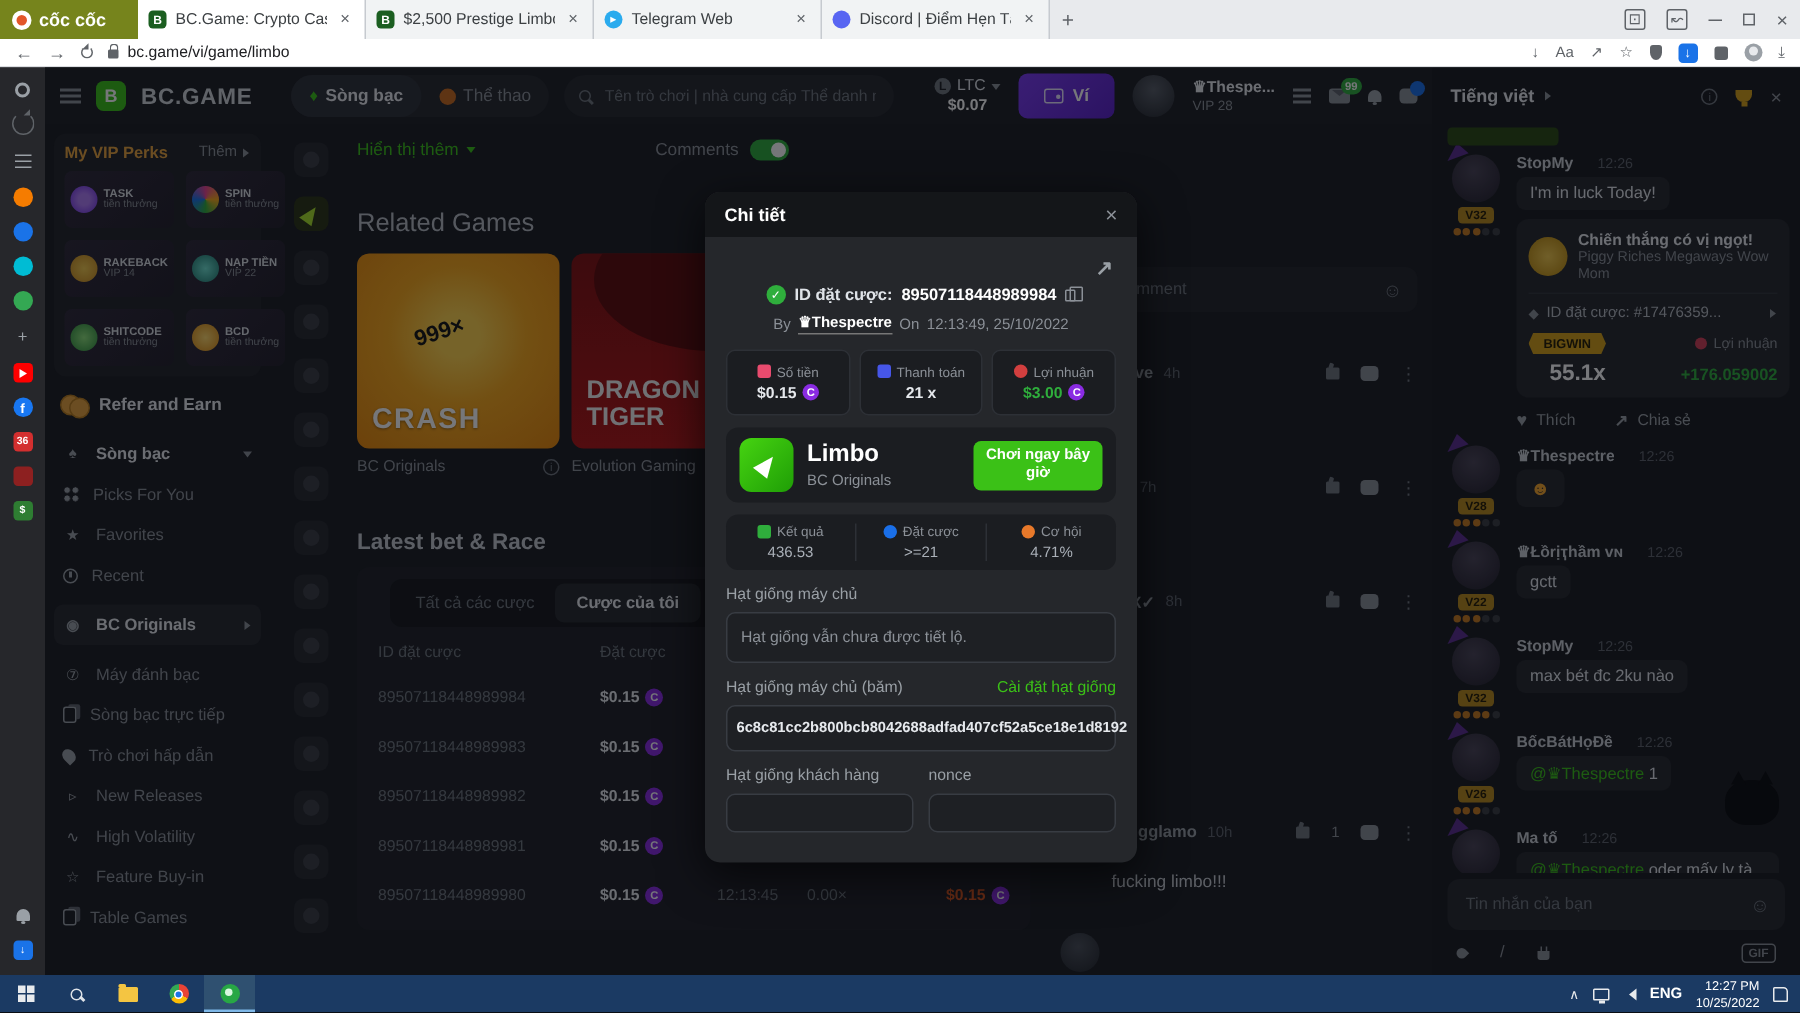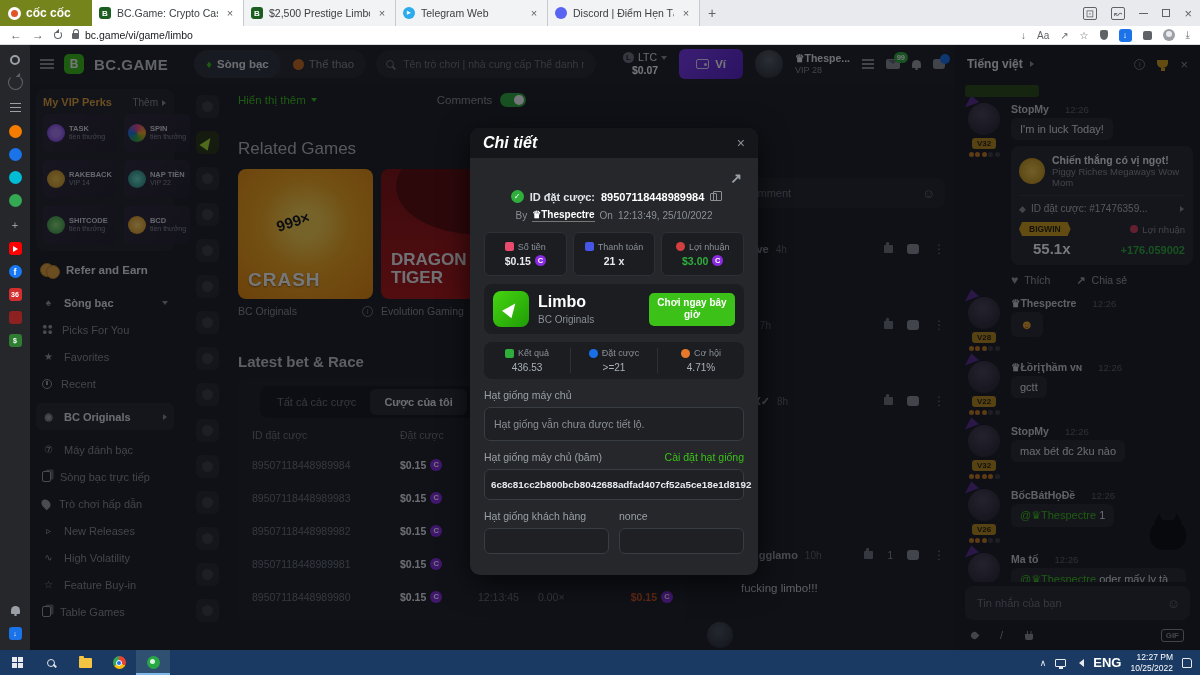--- a/index.html
+++ b/index.html
@@ -103,21 +103,21 @@
   .badge99{position:absolute;top:-7px;right:-8px;background:#2fae3c;color:#fff;font-size:7.5px;font-weight:bold;border-radius:8px;padding:1px 3px;}
   .bub{width:12px;height:10px;background:#8b9097;border-radius:3px;position:relative;}
   .bub::after{content:"";position:absolute;left:2px;bottom:-3px;border:3px solid transparent;border-top-color:#8b9097;}
   .bluedot{position:absolute;top:-5px;right:-5px;width:10px;height:10px;border-radius:50%;background:#1a6fe8;}
 
   .pagebody{flex:1;display:flex;min-height:0;}
 
   
   .sidebar{width:150px;flex:none;padding:6px;font-size:11px;}
   .vippanel{background:#222428;border-radius:8px;padding:7px;}
-  .viphead{display:flex;align-items:flex-end;justify-content:space-between;margin-bottom:6px;}
+  .viphead{display:flex;align-items:flex-start;justify-content:space-between;margin-bottom:6px;}
   .viptitle{color:#e7a33c;font-weight:bold;font-size:11px;}
   .vipmore{color:#8b9097;font-size:10px;display:flex;align-items:center;gap:3px;}
   .perkgrid{display:grid;grid-template-columns:1fr 1fr;gap:8px;}
   .perk{background:linear-gradient(135deg,#2e2838,#23202b);border-radius:5px;height:38px;display:flex;align-items:center;gap:4px;padding:0 4px;}
   .perkic{width:18px;height:18px;border-radius:50%;flex:none;}
   .perktxt{line-height:1.15;min-width:0;}
   .perkt{color:#d9dde2;font-weight:bold;font-size:7.5px;white-space:nowrap;}
   .perks{color:#8b9097;font-size:7px;white-space:nowrap;}
   .refer{display:flex;align-items:center;gap:8px;margin:12px 4px;color:#e6e9ed;font-weight:bold;font-size:11.5px;}
   .coins{width:18px;height:14px;position:relative;}
@@ -250,21 +250,21 @@
   .dropi{width:7px;height:7px;background:#8b9097;border-radius:50% 0 50% 50%;transform:rotate(45deg);}
   .slashi{font-size:11px;color:#8b9097;}
   .plug{width:8px;height:6px;background:#8b9097;border-radius:0 0 2px 2px;position:relative;margin-top:3px;}
   .plug::before{content:"";position:absolute;top:-3px;left:1.5px;width:1.5px;height:3px;background:#8b9097;box-shadow:3.5px 0 0 #8b9097;}
   .gifbtn{margin-left:auto;border:1.2px solid #8b9097;border-radius:3px;color:#8b9097;font-size:8px;font-weight:bold;padding:1px 4px;}
 
   
   .dim{position:absolute;left:30px;top:0;right:0;bottom:0;background:rgba(6,8,12,0.55);z-index:40;}
   .modal{position:absolute;left:470px;top:83px;width:288px;height:447px;z-index:50;background:#25272b;border-radius:10px;overflow:hidden;box-shadow:0 8px 30px #000a;}
   .mhead{height:30px;background:#141619;display:flex;align-items:center;justify-content:space-between;padding:0 13px;}
-  .mtitle{color:#fff;font-weight:bold;font-size:16px;font-style:italic;}
+  .mtitle{color:#fff;font-weight:bold;font-size:12px;}
   .mclose{color:#8b9097;font-size:14px;}.mclose::after{content:"×";}
   .mbody{padding:6px 14px 0;}
   .mshare{display:flex;justify-content:flex-end;padding:6px 2px 2px;}
   .mshare .sharea{font-size:14px;color:#9aa0a6;}
   .midrow{display:flex;align-items:center;justify-content:center;gap:6px;margin-top:2px;}
   .vshield{width:13px;height:13px;border-radius:50%;background:#2fae3c;color:#fff;font-size:8px;display:inline-flex;align-items:center;justify-content:center;}
   .midlbl{color:#dfe3e8;font-size:11px;font-weight:bold;}
   .midid{color:#fff;font-size:11px;font-weight:bold;}
   .copyic{width:7px;height:8px;border:1.2px solid #8b9097;border-radius:1px;position:relative;display:inline-block;}
   .copyic::before{content:"";position:absolute;left:2px;top:-3px;width:7px;height:8px;border:1.2px solid #8b9097;border-radius:1px;}
@@ -307,21 +307,21 @@
   .folder::before{content:"";position:absolute;top:-2px;left:0;width:5px;height:2px;background:#f4c542;border-radius:1px 1px 0 0;}
   .chromei{width:13px;height:13px;border-radius:50%;background:conic-gradient(#ea4335 0 33%,#fbbc05 0 66%,#34a853 0 100%);position:relative;}
   .chromei::after{content:"";position:absolute;left:3.5px;top:3.5px;width:6px;height:6px;border-radius:50%;background:#1a73e8;border:1.5px solid #fff;box-sizing:border-box;}
   .cocicon{width:13px;height:13px;border-radius:50%;background:#28a745;position:relative;}
   .cocicon::after{content:"";position:absolute;left:3px;top:3px;width:5px;height:5px;border-radius:50%;background:#d9f7e0;}
   .tray{margin-left:auto;display:flex;align-items:center;gap:9px;padding-right:8px;color:#fff;}
   .tup{font-size:9px;color:#e8eaed;}
   .neti{width:11px;height:8px;border:1px solid #e8eaed;border-radius:1px;position:relative;}
   .neti::after{content:"";position:absolute;left:3px;bottom:-3px;width:4px;height:2px;background:#e8eaed;}
   .spk{width:0;height:0;border:4px solid transparent;border-right:5px solid #e8eaed;position:relative;}
-  .lang2{font-size:13px;font-weight:bold;}
+  .lang2{font-size:10px;font-weight:bold;}
   .clockblk{text-align:right;font-size:8.5px;line-height:1.25;}
   .note{width:10px;height:10px;border:1px solid #e8eaed;border-radius:1px 3px 1px 1px;}
 </style>
 </head>
 <body>
 
 <div class="screen">
 
   <div class="tabstrip">
     <div class="brand">

